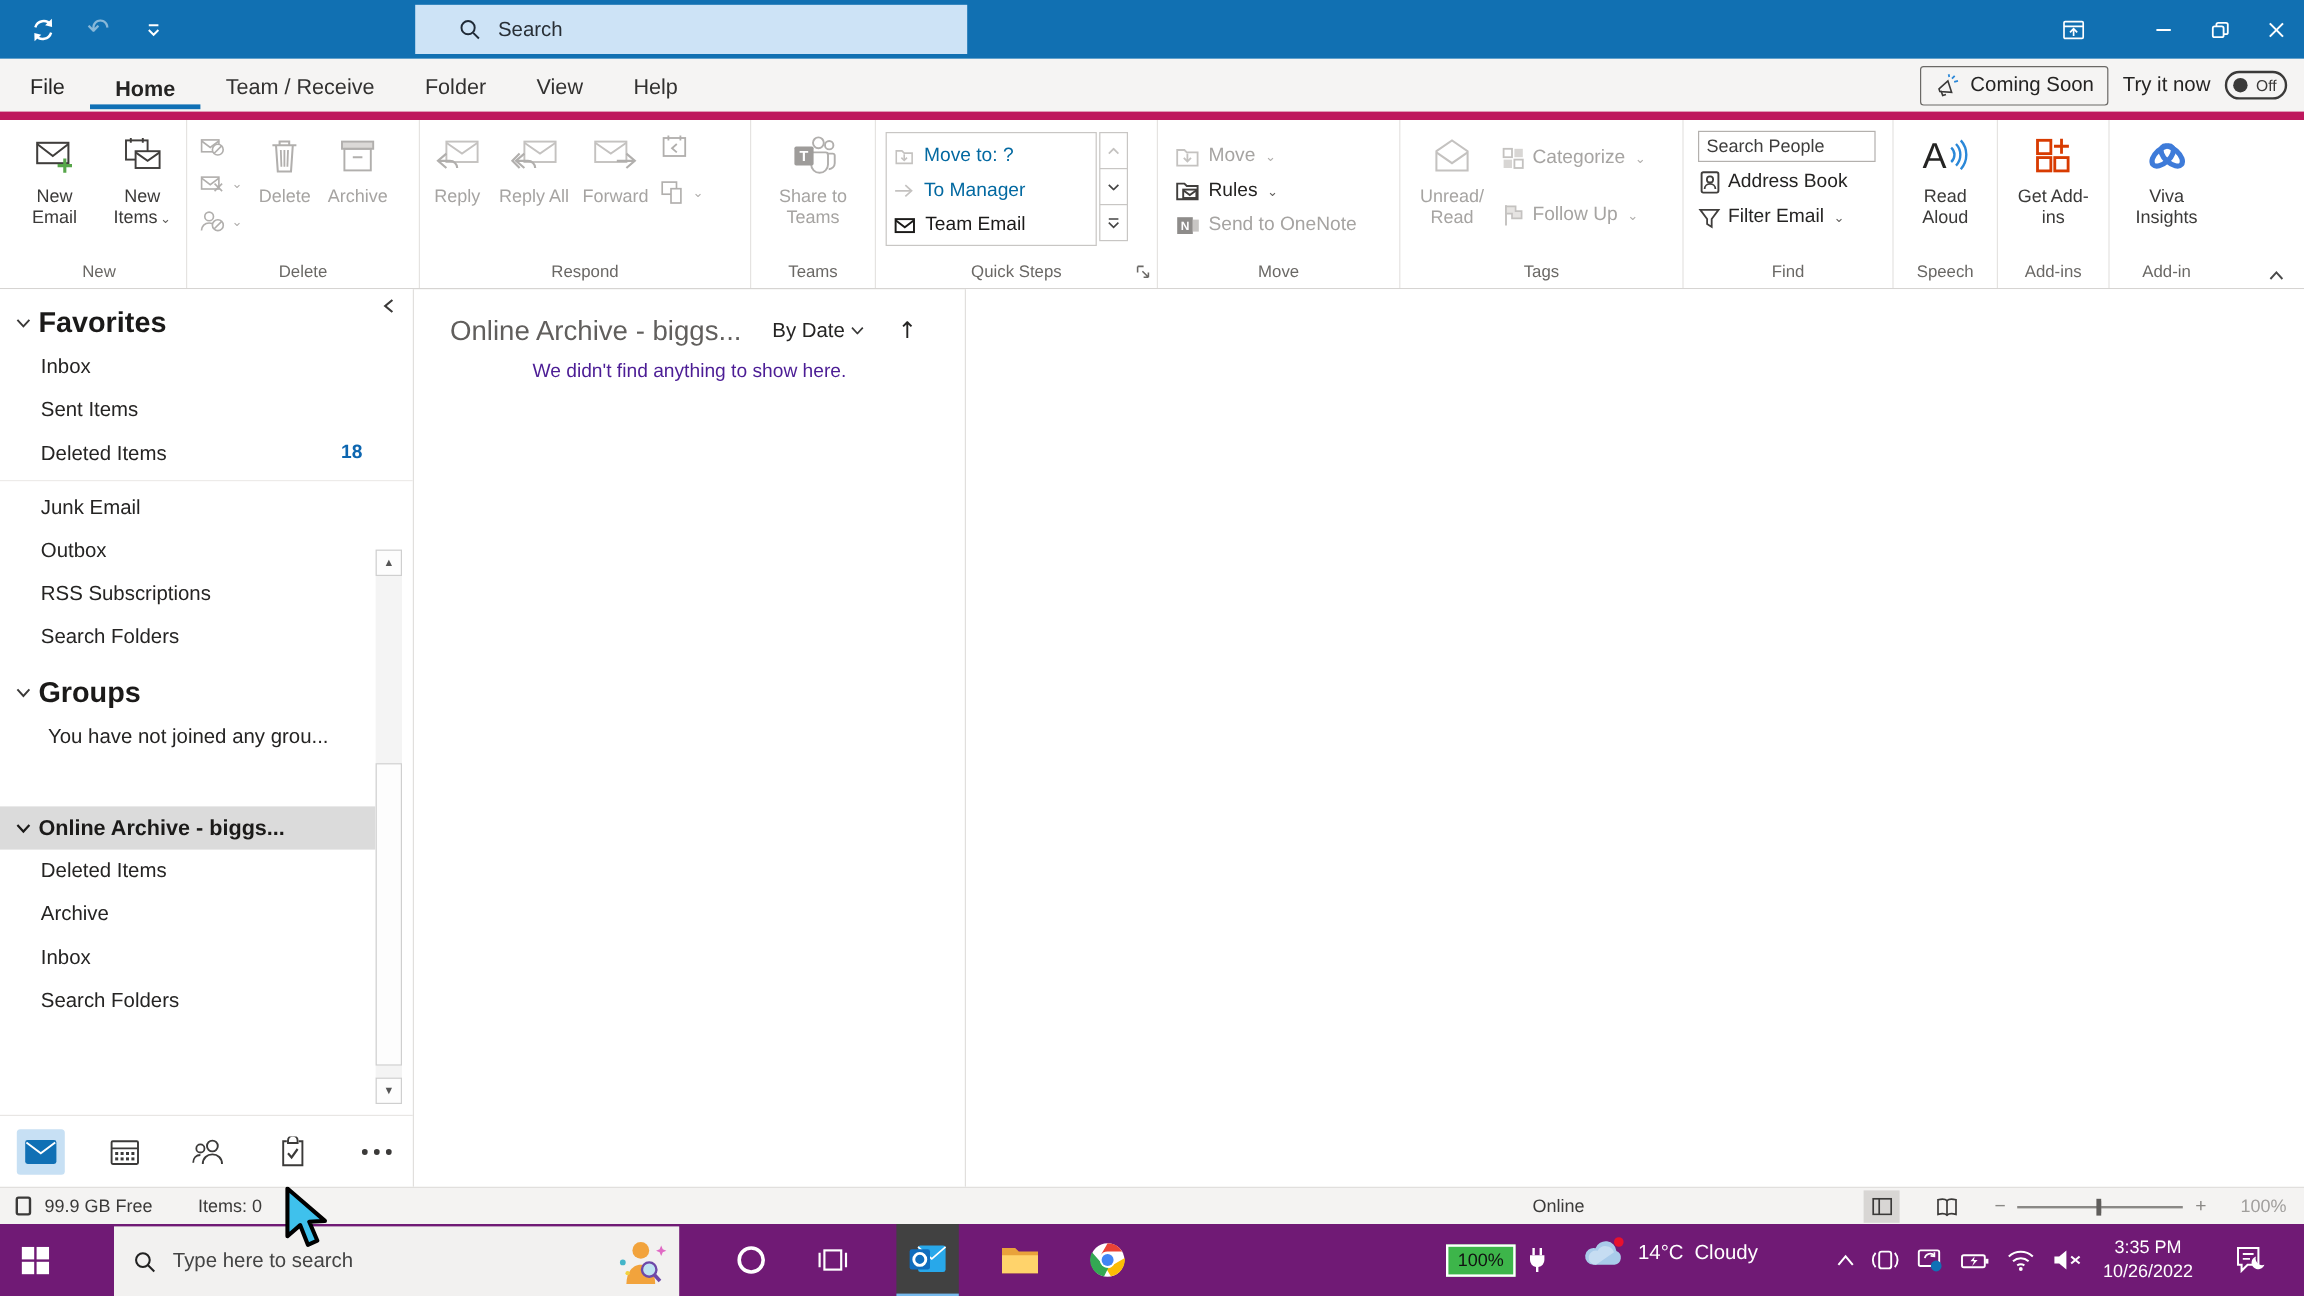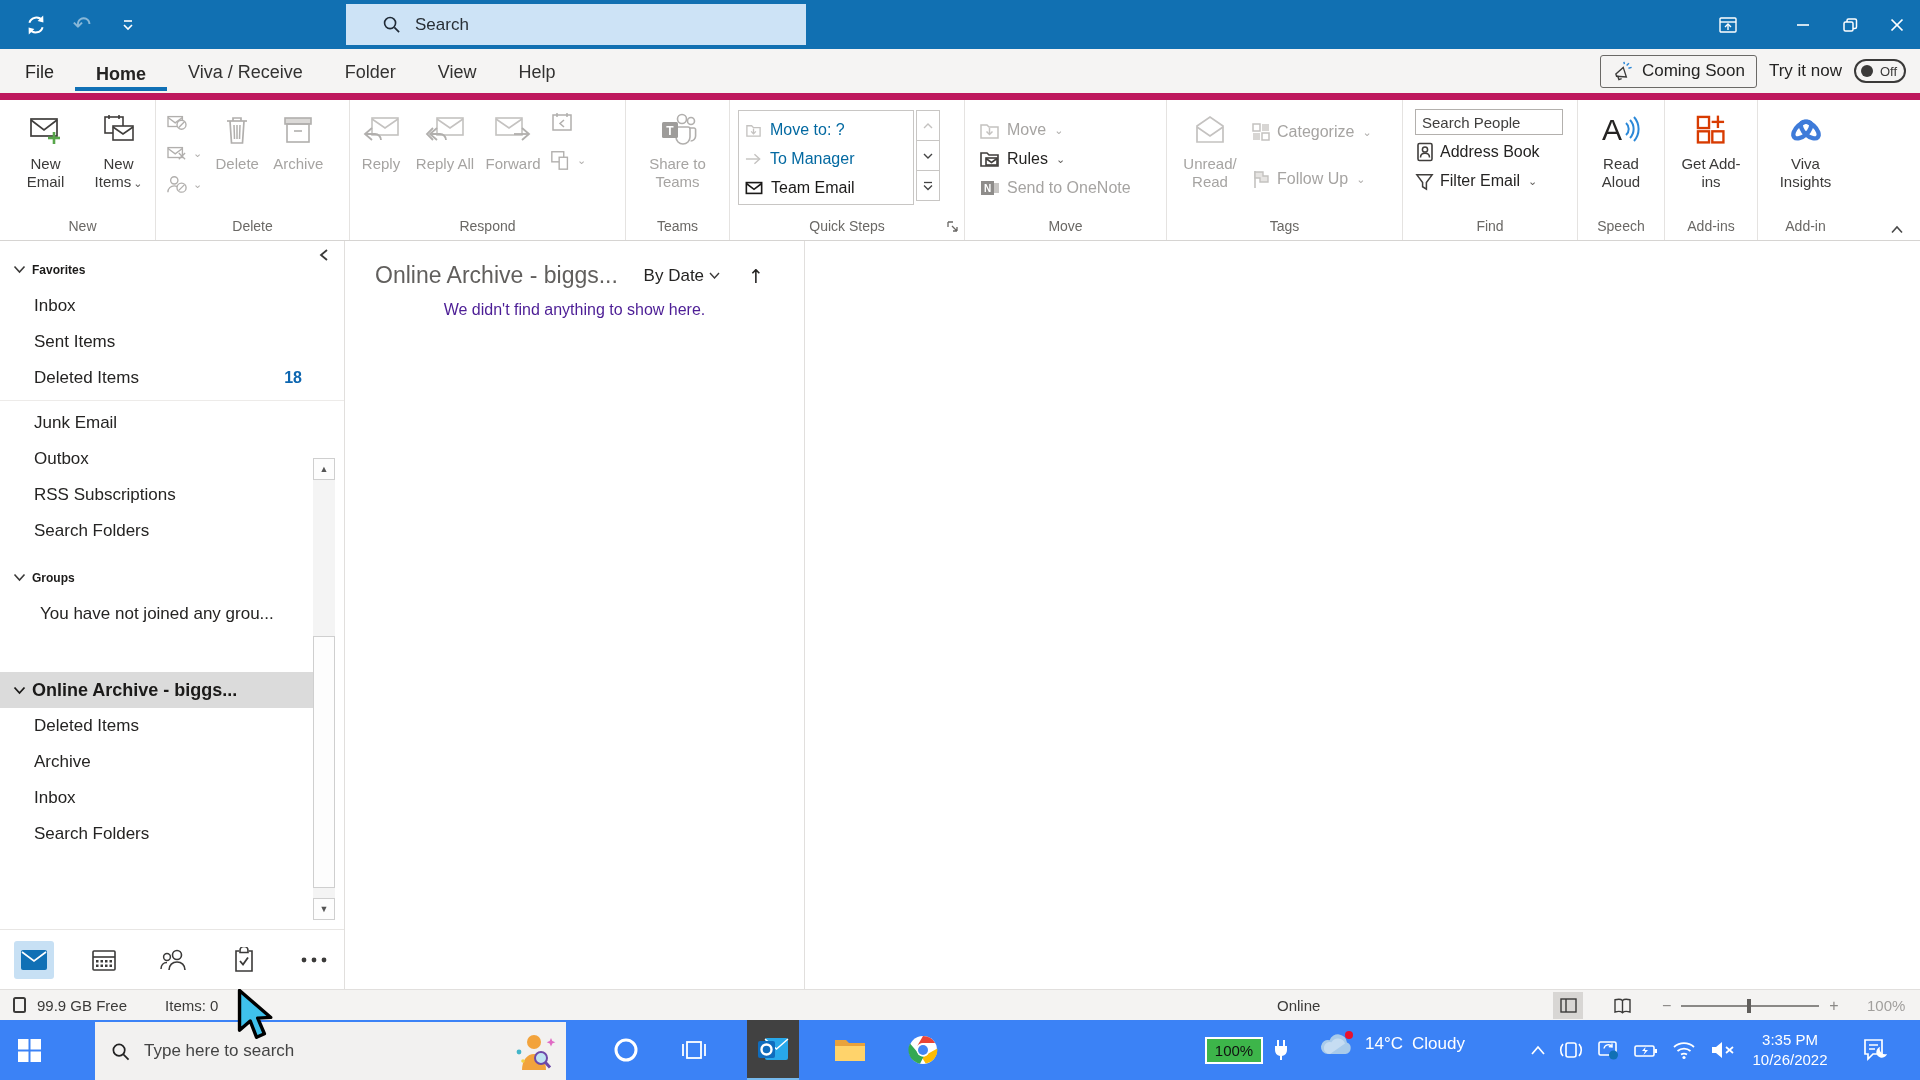--- a/index.html
+++ b/index.html
@@ -67,21 +67,21 @@
 
   .sp-input { width:148px; height:26px; border:1px solid #B3B0AD; background:#fff; font-size:15px;
     font-family:inherit; color:#252423; padding:0 6px; outline:none; margin-bottom:4px; }
   .sp-input::placeholder { color:#3f3e3d; }
 
   
   .main { height:748px; display:flex; position:relative; }
   .sidebar { width:345px; border-right:1px solid #E1DFDD; position:relative; background:#fff; padding-top:10px; }
   .collapse-pane { position:absolute; top:7px; right:14px; font-size:20px; color:#3b3a39; line-height:1; }
   .shead { display:flex; align-items:center; gap:6px; height:37px; padding-left:13px;
-    font-size:12px; font-weight:700; color:#1b1a19; }
+    font-size:24px; font-weight:700; color:#1b1a19; }
   .sitem { display:flex; align-items:center; height:36px; padding-left:34px; font-size:17px; color:#252423; }
   .sitem .cnt { margin-left:auto; margin-right:42px; color:#0D66B0; font-weight:700; font-size:16px; }
   .sdivider { border-top:1px solid #EDEBE9; margin:4px 0 4px 0; }
   .sgap { height:40px; }
   .sitem.sel { background:#DBDBDB; font-weight:700; font-size:18px; padding-left:13px; gap:6px; color:#1b1a19; }
   .sscroll { position:absolute; left:313px; top:217px; width:22px; height:462px; background:#F4F4F4; }
   .sscroll .btn { height:22px; background:#FDFDFD; border:1px solid #CFCFCF; display:flex; align-items:center;
     justify-content:center; font-size:9px; color:#555; }
   .sscroll .btn.down { position:absolute; bottom:0; left:0; right:0; }
   .sscroll .thumb { position:absolute; top:178px; left:0; width:22px; height:252px; background:#FDFDFD;
@@ -110,21 +110,21 @@
   .st-view2 { position:absolute; left:1607px; top:2px; width:30px; height:27px; display:flex;
     align-items:center; justify-content:center; }
   .st-zoom { position:absolute; left:1662px; top:0; height:31px; display:flex; align-items:center; gap:10px; }
   .zoomtrack { position:relative; width:138px; height:2px; background:#8A8886; }
   .zoomtrack .notch { position:absolute; left:50%; top:-4px; width:1px; height:10px; background:#8A8886; }
   .zoomtrack .zthumb { position:absolute; left:66px; top:-6px; width:4px; height:14px; background:#605E5C; }
   .zoomsign { font-size:16px; color:#8A8886; }
   .st-zoomlevel { position:absolute; left:1867px; color:#A19F9D; }
 
   
-  .taskbar { height:60px; background:#3b82f6; position:relative; display:flex; align-items:center; }
+  .taskbar { height:60px; background:#701a75; position:relative; display:flex; align-items:center; }
   .startbtn { width:58px; height:60px; display:flex; align-items:center; justify-content:center; }
   .tb-search { position:absolute; left:95px; top:2px; width:471px; height:58px; background:#F2F1F0;
     display:flex; align-items:center; padding-left:16px; gap:14px; }
   .tb-search input { border:none; background:transparent; outline:none; font-size:17px; color:#3f3f3f;
     font-family:inherit; width:300px; }
   .tb-search input::placeholder { color:#444; }
   .tb-highlight { position:absolute; right:10px; top:8px; }
   .appcell { position:absolute; top:0; width:52px; height:60px; display:flex; align-items:center; justify-content:center; }
   .appcell.active { background:#414141; border-bottom:2px solid #76B9ED; }
   .tb-batterybox { position:absolute; left:1205px; top:17px; width:58px; height:27px; background:#3DB54A;
@@ -194,21 +194,21 @@
         <line x1="4.5" y1="4.5" x2="15.5" y2="15.5" stroke="#fff" stroke-width="1.7"></line>
         <line x1="15.5" y1="4.5" x2="4.5" y2="15.5" stroke="#fff" stroke-width="1.7"></line>
       </svg>
     </div>
   </div>
 </div>
 
 <div class="menubar">
   <div class="tab file">File</div>
   <div class="tab active">Home</div>
-  <div class="tab">Viva / Receive</div>
+  <div class="tab">Team / Receive</div>
   <div class="tab">Folder</div>
   <div class="tab">View</div>
   <div class="tab">Help</div>
   <div class="menubar-right">
     <div class="coming-soon">
       <svg width="22" height="20" viewBox="0 0 24 22">
         <path d="M4 12.5 L14 8 V19 L4 15 Z" stroke="#3b3a39" stroke-width="1.5" fill="none" transform="rotate(-18 10 13)"></path>
         <path d="M6 16 l1.5 4.5 3-1" stroke="#3b3a39" stroke-width="1.5" fill="none"></path>
         <line x1="16" y1="5" x2="18.5" y2="2.5" stroke="#2B88D8" stroke-width="1.6"></line>
         <line x1="18" y1="8" x2="21.5" y2="7" stroke="#2B88D8" stroke-width="1.6"></line>

